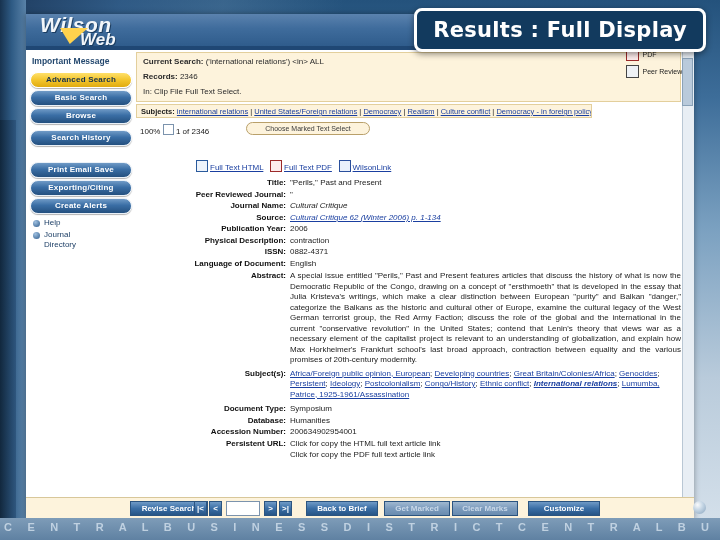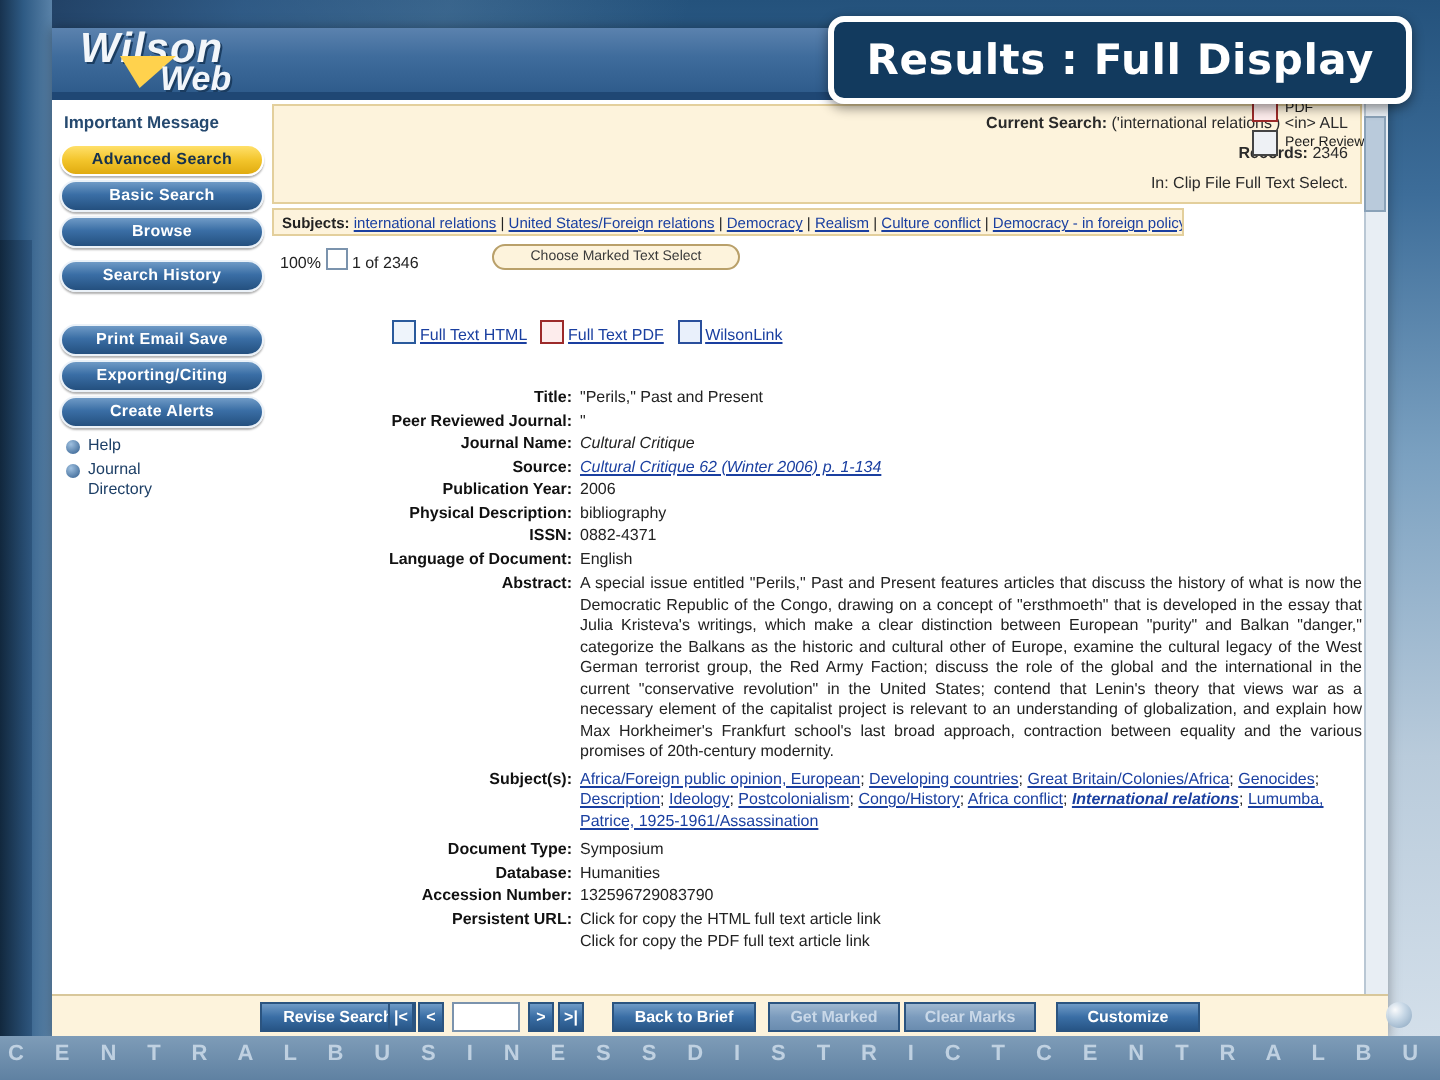--- a/index.html
+++ b/index.html
@@ -50,21 +50,21 @@
     color:#16314e;border:1px solid #fff;}
   .dot{position:absolute;left:7px;width:7px;height:7px;border-radius:50%;
     background:radial-gradient(circle at 35% 30%,#9fc0e0,#2f5c8c);}
   .navlink{position:absolute;left:18px;font-size:8px;color:#1d3f66;}
 
   
   .main{position:absolute;left:110px;top:36px;width:558px;height:448px;background:#fff;}
   .srchbox{position:absolute;left:0;top:0;width:545px;background:#fdf3dc;border:1px solid #e3cf9c;
     box-sizing:border-box;}
   .srch-line{font-size:8px;color:#2b2b2b;padding:1px 0;}
-  .c{text-align:right;}
+  .c{text-align:left;}
   .subj-bar{position:absolute;left:0;width:456px;background:#fdf3dc;border:1px solid #e3cf9c;
     box-sizing:border-box;font-size:7.5px;color:#222;padding:2px 4px;white-space:nowrap;overflow:hidden;}
   a.lnk{color:#1a3fa0;text-decoration:underline;}
 
   .toolrow{position:absolute;left:0;font-size:8px;color:#222;}
   .pagebox{display:inline-block;width:9px;height:9px;border:1px solid #7b93ad;background:#fff;
     vertical-align:-1px;}
   .selbtn{position:absolute;border:1px solid #b9a06a;border-radius:7px;background:#fdf3dc;
     font-size:7px;color:#3a3a3a;text-align:center;padding:2px 6px;}
 
@@ -194,21 +194,21 @@
       <span>1 of 2346</span>
     </div>
     <div class="selbtn" style="top:72px;left:110px;width:110px;">Choose Marked Text Select</div>
 
     <div class="reclinks" style="top:110px;left:60px;">
       <span class="ricon html"></span><a class="lnk">Full Text HTML</a>
       &nbsp;&nbsp;<span class="ricon pdf"></span><a class="lnk">Full Text PDF</a>
       &nbsp;&nbsp;<span class="ricon wl"></span><a class="lnk">WilsonLink</a>
     </div>
 
-    <div class="fields" style="top:144px;">
+    <div class="fields" style="top:128px;">
       <div class="row">
         <div class="lab">Title:</div>
         <div class="val">"Perils," Past and Present</div>
       </div>
       <div class="row">
         <div class="lab">Peer Reviewed Journal:</div>
         <div class="val">"</div>
       </div>
       <div class="row">
         <div class="lab">Journal Name:</div>
@@ -217,21 +217,21 @@
       <div class="row">
         <div class="lab">Source:</div>
         <div class="val it"><a class="lnk">Cultural Critique  62 (Winter 2006) p. 1-134</a></div>
       </div>
       <div class="row">
         <div class="lab">Publication Year:</div>
         <div class="val">2006</div>
       </div>
       <div class="row">
         <div class="lab">Physical Description:</div>
-        <div class="val">bibliography</div>
+        <div class="val">contraction</div>
       </div>
       <div class="row">
         <div class="lab">ISSN:</div>
         <div class="val">0882-4371</div>
       </div>
       <div class="row">
         <div class="lab">Language of Document:</div>
         <div class="val">English</div>
       </div>
 
@@ -240,41 +240,41 @@
         <div class="val">A special issue entitled "Perils," Past and Present features articles that discuss the history of what is now the Democratic Republic of the Congo, drawing on a concept of "ersthmoeth" that is developed in the essay that Julia Kristeva's writings, which make a clear distinction between European "purity" and Balkan "danger," categorize the Balkans as the historic and cultural other of Europe, examine the cultural legacy of the West German terrorist group, the Red Army Faction; discuss the role of the global and the international in the current "conservative revolution" in the United States; contend that Lenin's theory that views war as a necessary element of the capitalist project is relevant to an understanding of globalization, and explain how Max Horkheimer's Frankfurt school's last broad approach, contraction between equality and the various promises of 20th-century modernity.</div>
       </div>
 
       <div class="row" style="margin-top:3px">
         <div class="lab">Subject(s):</div>
         <div class="val">
           <a class="lnk">Africa/Foreign public opinion, European</a>;
           <a class="lnk">Developing countries</a>;
           <a class="lnk">Great Britain/Colonies/Africa</a>;
           <a class="lnk">Genocides</a>;
-          <a class="lnk">Description</a>;
+          <a class="lnk">Persistent</a>;
           <a class="lnk">Ideology</a>;
           <a class="lnk">Postcolonialism</a>;
           <a class="lnk">Congo/History</a>;
-          <a class="lnk">Africa conflict</a>;
+          <a class="lnk">Ethnic conflict</a>;
           <b><i><a class="lnk">International relations</a></i></b>;
           <a class="lnk">Lumumba, Patrice, 1925-1961/Assassination</a>
         </div>
       </div>
 
       <div class="row" style="margin-top:4px">
         <div class="lab">Document Type:</div>
         <div class="val">Symposium</div>
       </div>
       <div class="row">
         <div class="lab">Database:</div>
         <div class="val">Humanities</div>
       </div>
       <div class="row">
         <div class="lab">Accession Number:</div>
-        <div class="val">132596729083790</div>
+        <div class="val">200634902954001</div>
       </div>
       <div class="row">
         <div class="lab">Persistent URL:</div>
         <div class="val">Click for copy the HTML full text article link</div>
       </div>
       <div class="row">
         <div class="lab"></div>
         <div class="val">Click for copy the PDF full text article link</div>
       </div>
     </div>

